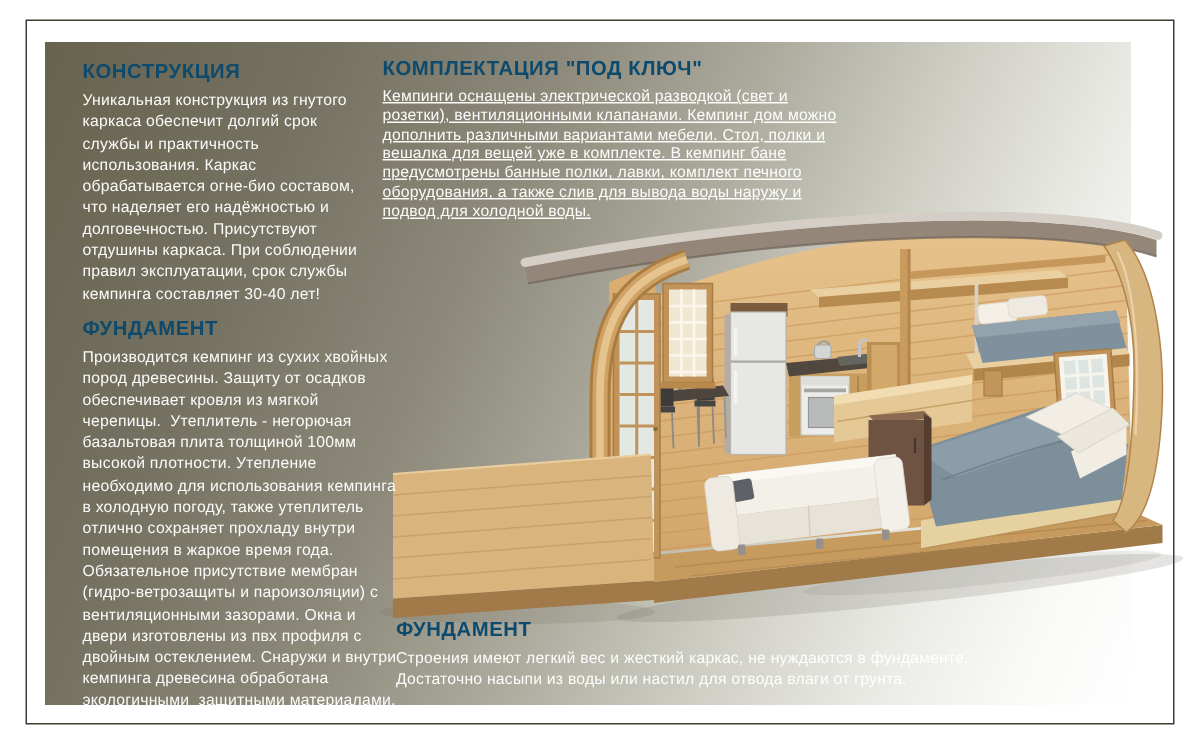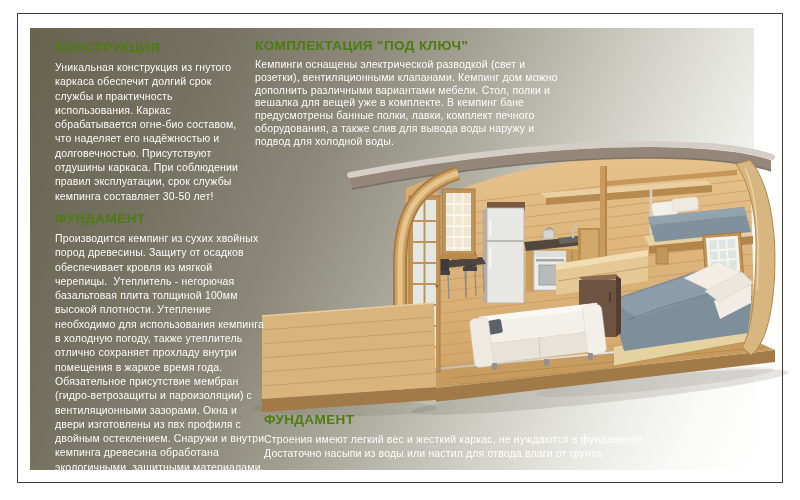--- a/index.html
+++ b/index.html
@@ -5,28 +5,28 @@
 <style>
   html,body{margin:0;padding:0;background:#ffffff;}
   .page{position:relative;width:800px;height:500px;background:#ffffff;overflow:hidden;
         font-family:"Liberation Sans","DejaVu Sans",sans-serif;}
   .frame{position:absolute;left:17px;top:13px;width:766px;height:470px;
          border:1.5px solid #3d3c33;box-sizing:border-box;}
   .panel{position:absolute;left:30px;top:28px;width:724px;height:442px;
          background:linear-gradient(113deg,#67634e 0%,#757161 20%,#8c897a 38%,
                     #aeac9f 54%,#cfcfc6 68%,#e9e9e4 80%,#f9f9f7 91%,#ffffff 100%);}
   .sec{position:absolute;color:#ffffff;}
-  .sec h2{margin:0 0 5px 0;font-size:13.5px;font-weight:bold;letter-spacing:.4px;color:#4d7c0f;}
+  .sec h2{margin:0 0 5px 0;font-size:13.5px;font-weight:bold;letter-spacing:.4px;color:#0c4a6e;}
   .sec .body{margin:0;font-size:10.5px;color:rgba(255,255,255,.97);
              white-space:pre-wrap;letter-spacing:.15px;}
   .sec-construction{left:55px;top:40px;width:212px;}
   .sec-materials{left:55px;top:211px;width:218px;}
   .sec-construction .body,.sec-materials .body{line-height:14.3px;}
   .sec-equipment{left:255px;top:38px;width:305px;}
-  .sec-equipment .body{line-height:12.8px;}
+  .sec-equipment .body{line-height:12.8px;text-decoration:underline;}
   .sec-foundation{left:264px;top:412px;width:440px;}
   .sec-foundation .body{line-height:14px;}
   .house{position:absolute;left:250px;top:132px;pointer-events:none;}
 </style>
 </head>
 <body>
 
 <div class="page">
 
   <div class="frame"></div>
@@ -252,21 +252,21 @@
     <h2>КОНСТРУКЦИЯ</h2>
     <p class="body">Уникальная конструкция из гнутого
 каркаса обеспечит долгий срок
 службы и практичность
 использования. Каркас
 обрабатывается огне-био составом,
 что наделяет его надёжностью и
 долговечностью. Присутствуют
 отдушины каркаса. При соблюдении
 правил эксплуатации, срок службы
-кемпинга составляет 30-50 лет!</p>
+кемпинга составляет 30-40 лет!</p>
   </section>
 
   <section class="sec sec-materials">
     <h2>ФУНДАМЕНТ</h2>
     <p class="body">Производится кемпинг из сухих хвойных
 пород древесины. Защиту от осадков
 обеспечивает кровля из мягкой
 черепицы.  Утеплитель - негорючая
 базальтовая плита толщиной 100мм
 высокой плотности. Утепление

